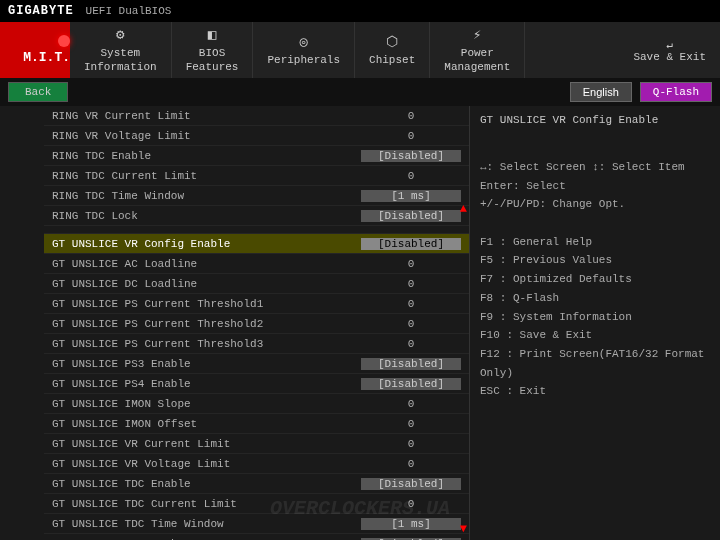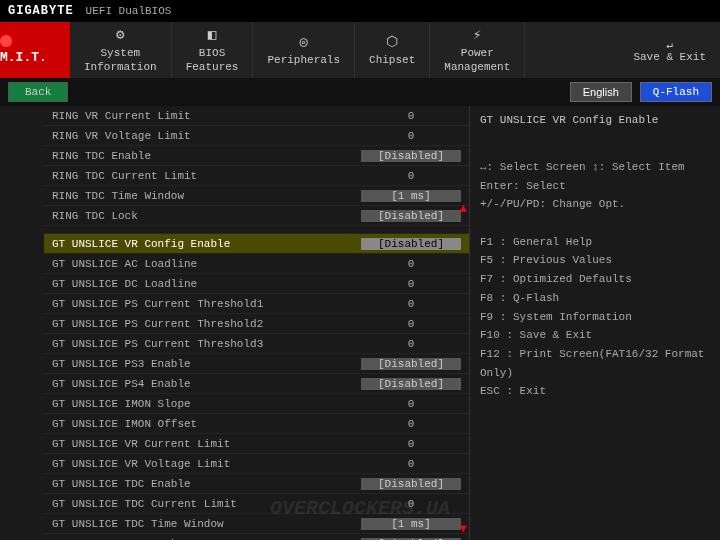--- a/index.html
+++ b/index.html
@@ -39,21 +39,21 @@
       height: 56px;
       display: flex;
       align-items: center;
     }
     #mit-btn {
       background: #c00;
       width: 70px;
       height: 56px;
       display: flex;
       flex-direction: column;
-      align-items: flex-start;
+      align-items: flex-end;
       justify-content: center;
       color: #fff;
       font-weight: bold;
       font-size: 13px;
       cursor: pointer;
       position: relative;
     }
     #mit-dot {
       width: 12px;
       height: 12px;
@@ -115,21 +115,21 @@
       margin-left: auto;
       background: #444;
       color: #fff;
       border: 1px solid #666;
       padding: 3px 12px;
       cursor: pointer;
       font-size: 11px;
       font-family: Liberation Sans, sans-serif;
     }
     #qflash-btn {
-      background: #1d4ed8;
+      background: #a21caf;
       color: #fff;
       border: 1px solid #666;
       padding: 3px 12px;
       cursor: pointer;
       font-size: 11px;
       font-family: 'Courier New', monospace;
     }
 
     
     #main-content {

